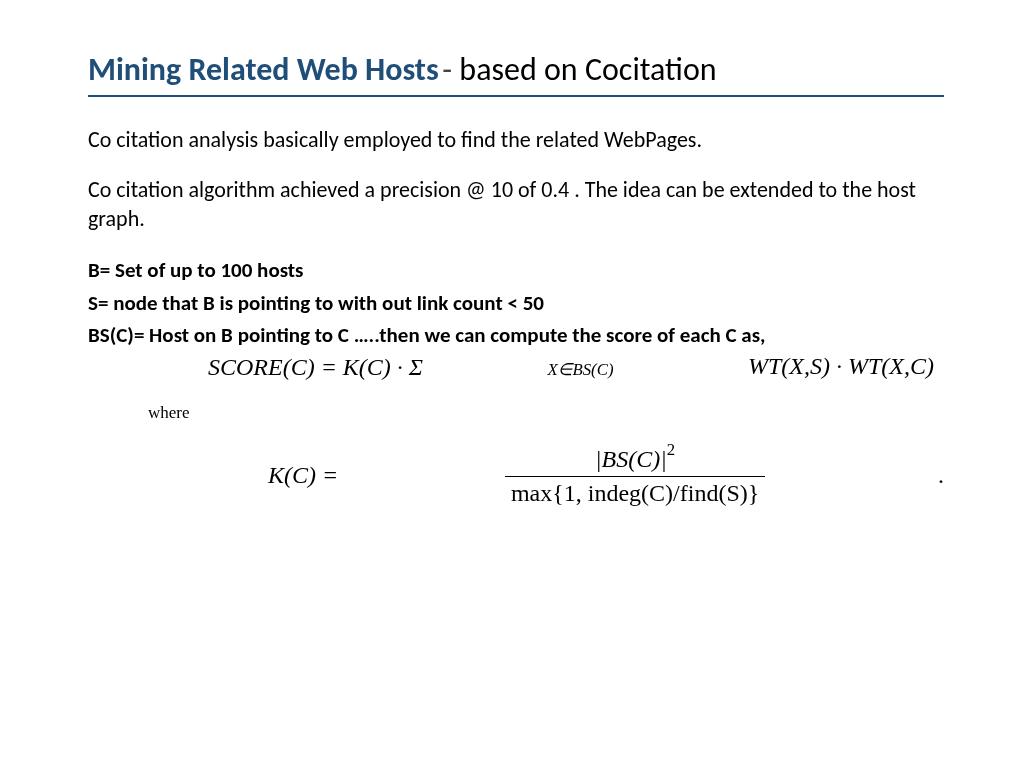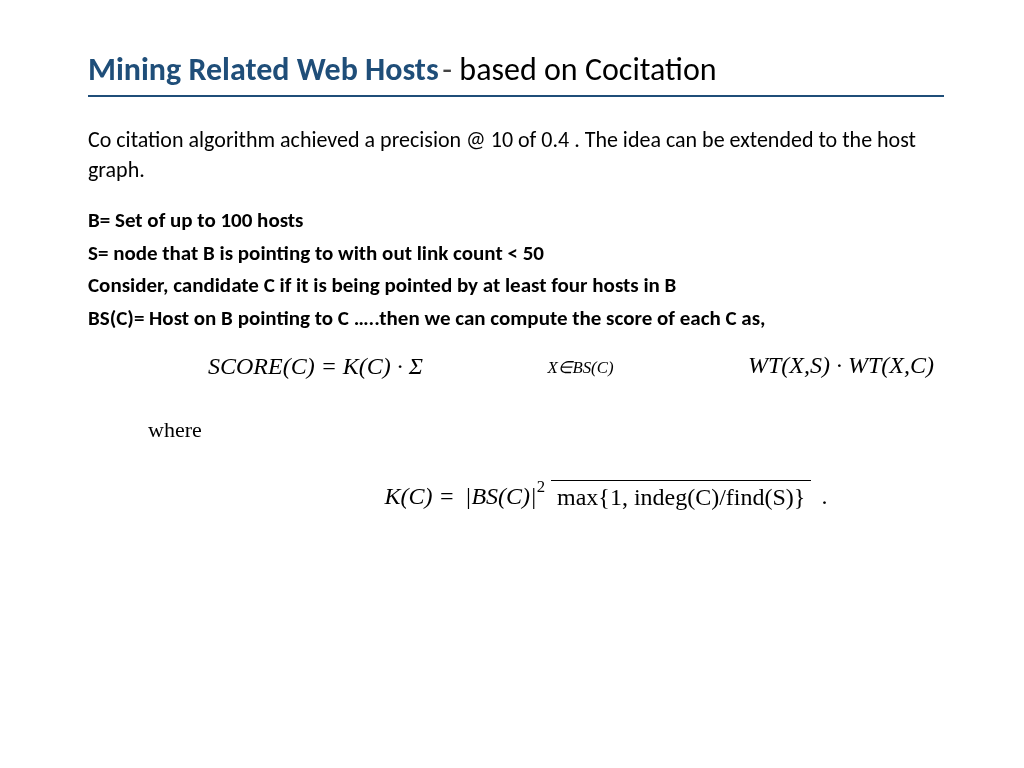--- a/index.html
+++ b/index.html
@@ -57,41 +57,41 @@
   }
   .formula-row {
     display: flex;
     align-items: center;
     justify-content: space-between;
     margin-left: 120px;
     margin-bottom: 10px;
   }
   .frac {
     display: inline-flex;
-    flex-direction: row;
+    flex-direction: column;
     align-items: center;
     vertical-align: middle;
-    margin: 16px 4px;
+    margin: 0 4px;
   }
   .frac .num {
     padding: 0 6px 2px 6px;
   }
   .frac .den {
     border-top: 1.2px solid #000;
     padding: 2px 6px 0 6px;
   }
   .where {
     font-family: "Cambria Math", "Times New Roman", serif;
-    font-size: 22px;
+    font-size: 17px;
     margin: 20px 0 20px 60px;
   }
   .formula-row2 {
     display: flex;
     align-items: center;
-    justify-content: center;
+    justify-content: space-between;
     margin-left: 180px;
   }
   .sub {
     font-size: 0.7em;
     vertical-align: sub;
     position: relative;
     top: 0.15em;
   }
   .sup {
     font-size: 0.7em;
@@ -107,28 +107,28 @@
 <div class="slide">
 
   <div class="title-line">
     <span class="title-blue">Mining Related Web Hosts</span>
     <span class="title-dash"> <span>-</span>  </span>
     <span class="title-black">based on Cocitation</span>
   </div>
 
   <div class="body">
     <div class="para">
+      <div>Co citation analysis basically employed to find the related WebPages.</div>
     </div>
     <div class="para">Co citation  algorithm achieved a precision @ 10 of 0.4 . The idea can be extended to the host graph.</div>
   </div>
 
   <div class="defs">
     <div>B= Set of up to 100 hosts</div>
     <div>S= node that B is pointing to with out link count &lt; 50</div>
-    <div>Consider, candidate C if it is being pointed by at least four hosts in B</div>
     <div>BS(C)= Host on B pointing to C …..then we can compute the score of each C as,</div>
   </div>
 
   <div class="formula-block">
     <div class="formula-row">
       <span class="ital">SCORE(C) = K(C) · Σ</span>
         <span class="sub ital">X∈BS(C)</span>
       <span class="frac">
         <span class="num ital">WT(X,S) · WT(X,C)</span>
       </span>

